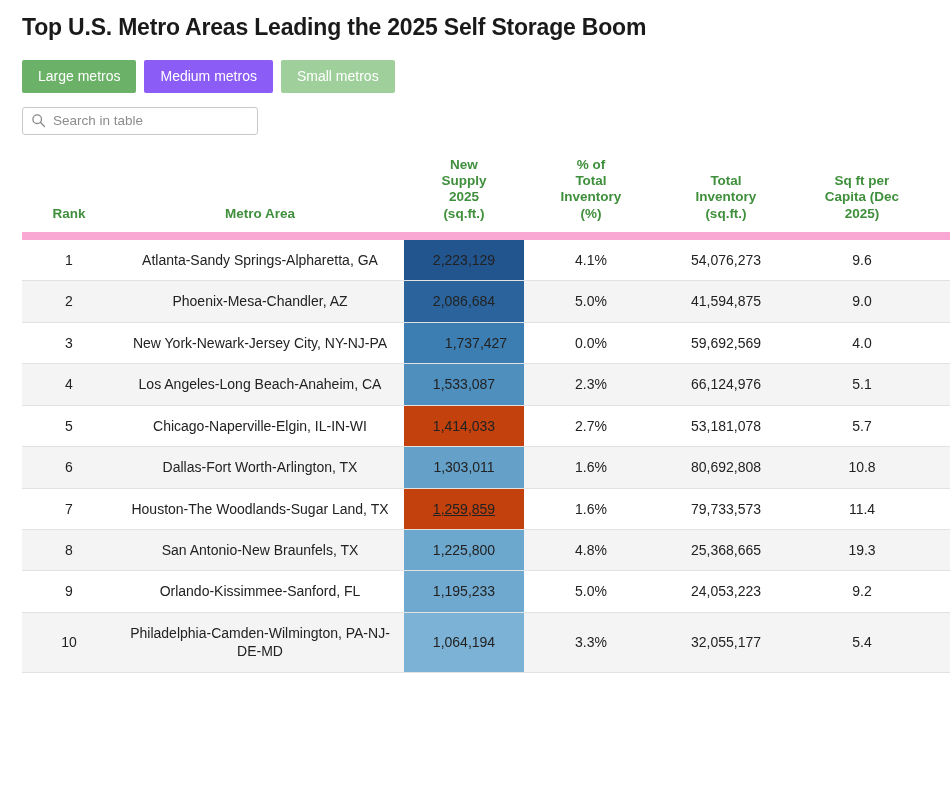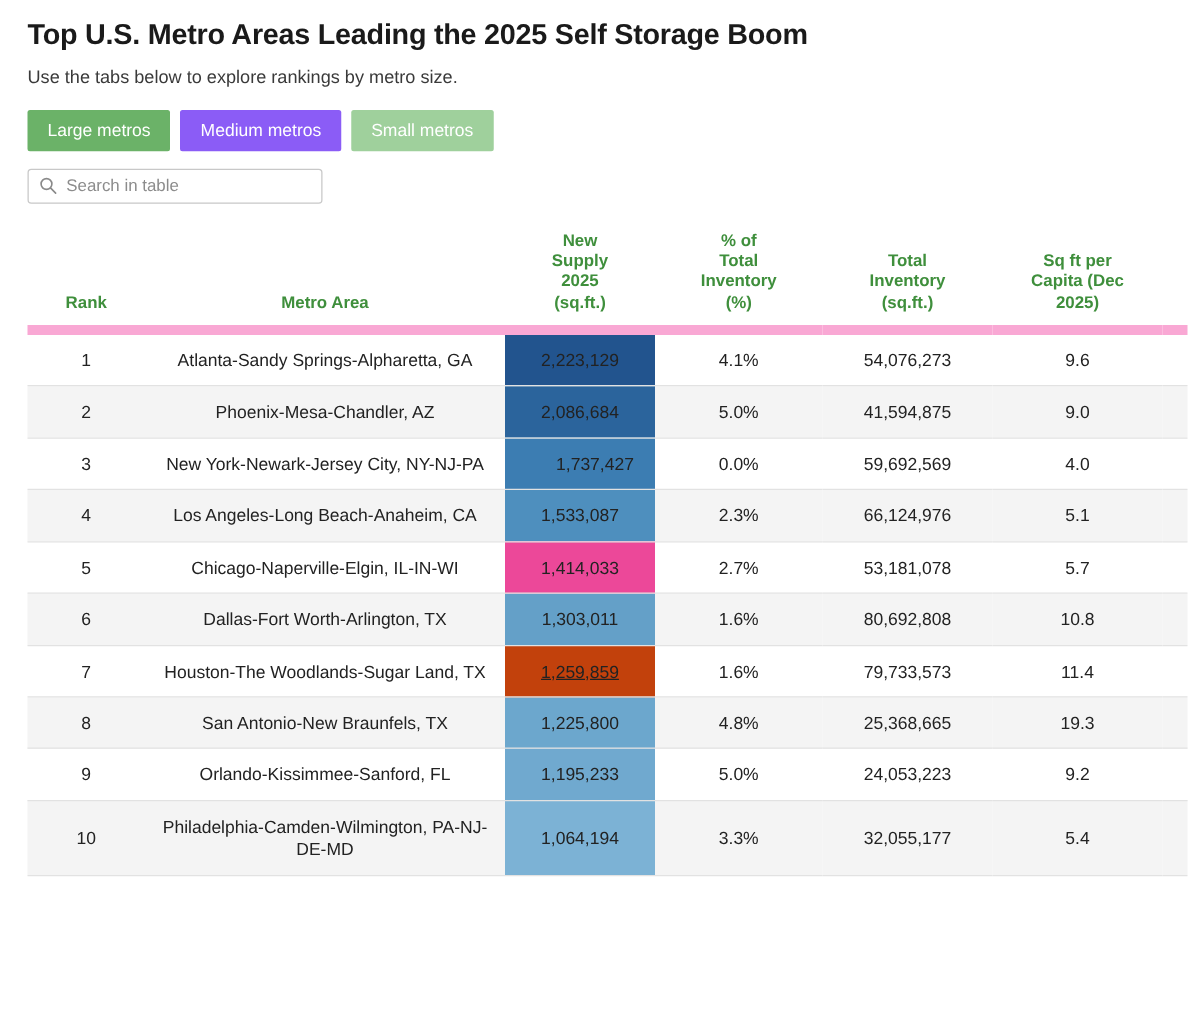--- a/index.html
+++ b/index.html
@@ -125,21 +125,20 @@
   }
   tr.row-alt td { background: #f4f4f4; }
   tr.row td { border-bottom: 1px solid #e2e2e2; }
 </style>
 </head>
 <body>
 
 <div class="page">
 
   <h1 class="title">Top U.S. Metro Areas Leading the 2025 Self Storage Boom</h1>
-  <p class="subtitle">Use the tabs below to explore rankings by metro size.</p>
 
   <div class="tabs">
     <button class="tab t1" style="background: rgb(107, 178, 104);">Large metros</button>
     <button class="tab t2" style="background: #8b5cf6;">Medium metros</button>
     <button class="tab t3" style="background: rgb(159, 208, 156);">Small metros</button>
   </div>
 
   <div class="search-wrap">
     <span class="search-icon">
       <svg width="15" height="15" viewBox="0 0 16 16">
@@ -222,21 +221,21 @@
         <td class="metro">Los Angeles-Long Beach-Anaheim, CA</td>
         <td class="supply" style="background: rgb(78, 143, 190);">1,533,087</td>
         <td>2.3%</td>
         <td>66,124,976</td>
         <td>5.1</td>
         <td>$208</td>
       </tr>
       <tr class="row">
         <td>5</td>
         <td class="metro">Chicago-Naperville-Elgin, IL-IN-WI</td>
-        <td class="supply" style="background: #ec4899;">1,414,033</td>
+        <td class="supply" style="background: #c2410c;">1,414,033</td>
         <td>2.7%</td>
         <td>53,181,078</td>
         <td>5.7</td>
         <td>$131</td>
       </tr>
       <tr class="row row-alt">
         <td>6</td>
         <td class="metro">Dallas-Fort Worth-Arlington, TX</td>
         <td class="supply" style="background: rgb(100, 160, 200);">1,303,011</td>
         <td>1.6%</td>

